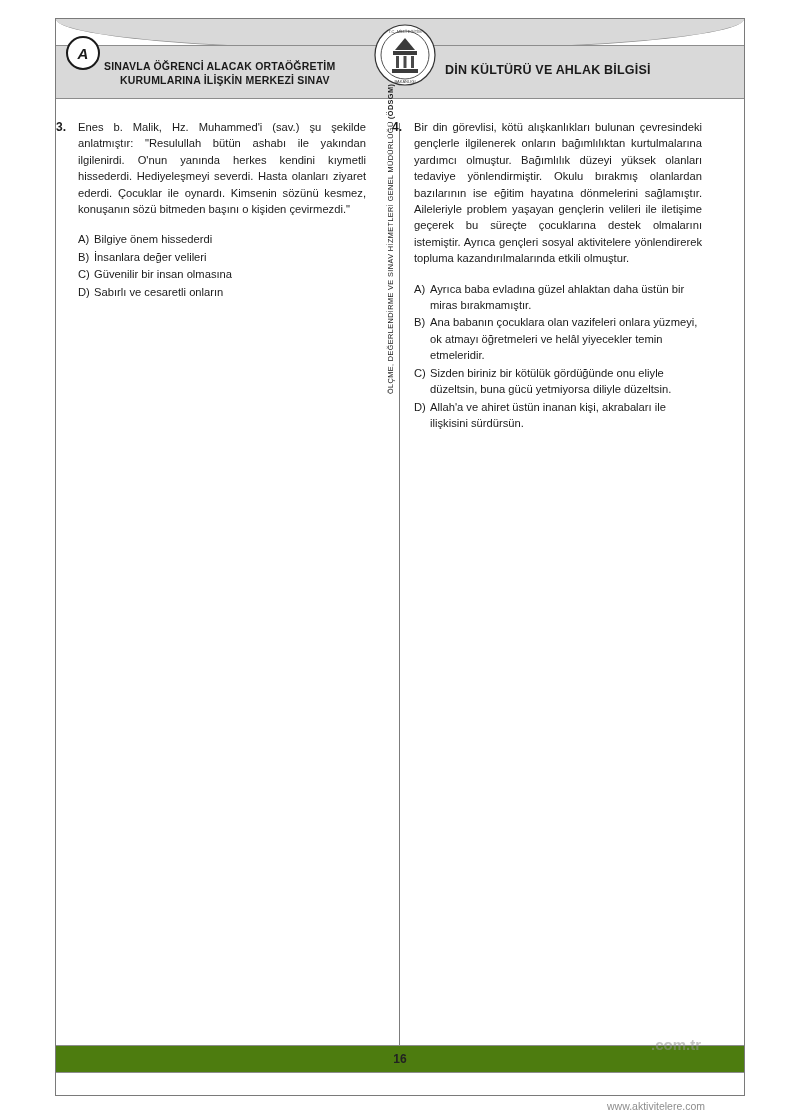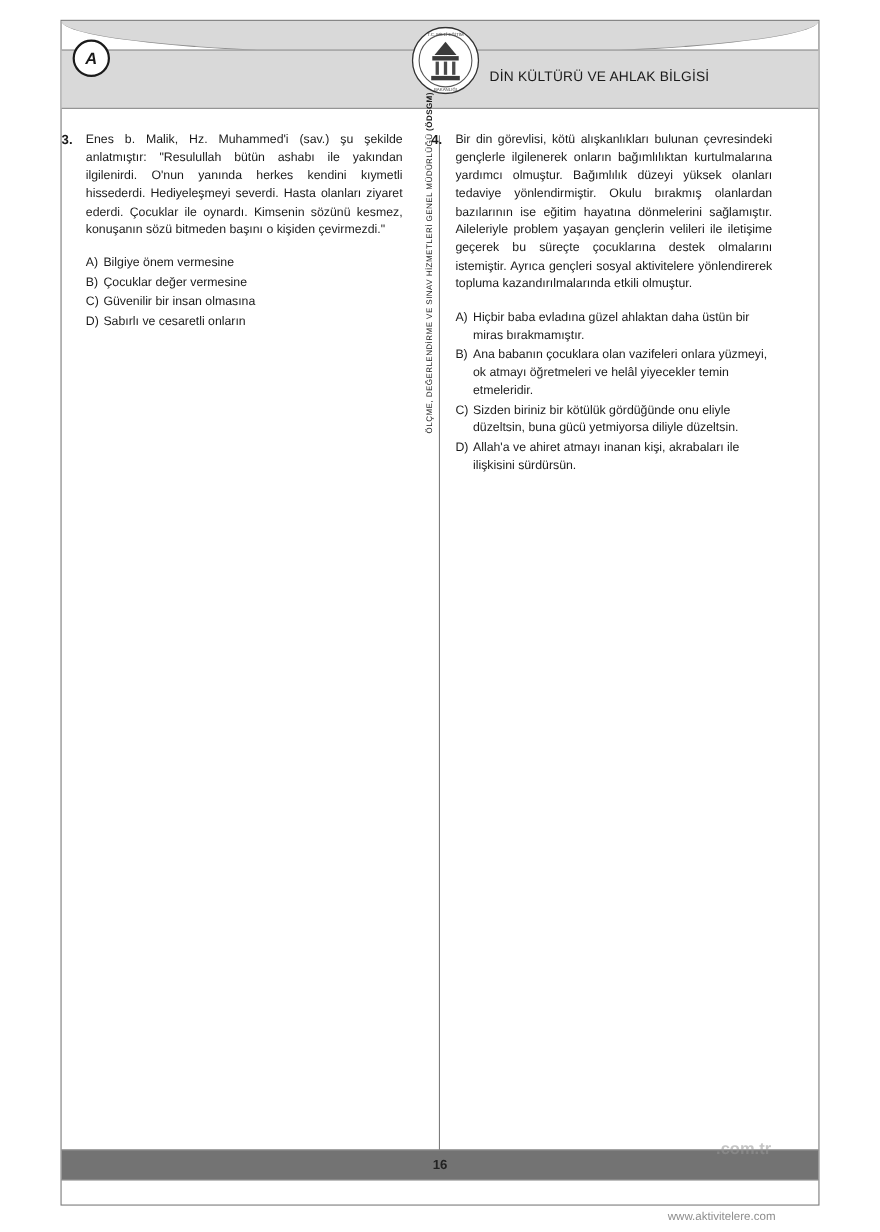--- a/index.html
+++ b/index.html
@@ -90,21 +90,21 @@
     top: 5px;
     width: 62px;
     height: 62px;
     z-index: 6;
   }
   .subject-title {
     position: absolute;
     left: 389px;
     top: 44px;
     font-size: 12.5px;
-    font-weight: normal;
+    font-weight: bold;
     letter-spacing: 0.2px;
   }
 
   
   .col {
     position: absolute;
     top: 100px;
     width: 288px;
     font-size: 11.2px;
     line-height: 16.4px;
@@ -166,21 +166,21 @@
   }
   .side-text b { font-weight: bold; }
 
   
   .footer-band {
     position: absolute;
     left: 0;
     bottom: 22px;
     width: 688px;
     height: 26px;
-    background: #737373;
+    background: #4d7c0f;
     border-top: 1px solid #8d8d8d;
     border-bottom: 1px solid #8d8d8d;
     display: flex;
     align-items: center;
     justify-content: center;
   }
   .page-number {
     font-size: 12px;
     font-weight: bold;
     color: #222;
@@ -233,20 +233,24 @@
 <body>
 
 <div class="page">
 
   <div class="header">
     <div class="header-curve"></div>
     <div class="header-band"></div>
 
     <div class="booklet-badge">A</div>
 
+    <div class="exam-title">
+      <div class="line1">SINAVLA ÖĞRENCİ ALACAK ORTAÖĞRETİM</div>
+      <div class="line2">KURUMLARINA İLİŞKİN MERKEZİ SINAV</div>
+    </div>
 
     <div class="logo">
       <svg viewBox="0 0 62 62" width="62" height="62">
         <circle cx="31" cy="31" r="30" fill="#ffffff" stroke="#333" stroke-width="1.2"></circle>
         <circle cx="31" cy="31" r="24" fill="#ffffff" stroke="#555" stroke-width="1"></circle>
         <path d="M31 14 L41 26 L21 26 Z" fill="#3b3b3b"></path>
         <rect x="19" y="27" width="24" height="4" fill="#3b3b3b"></rect>
         <rect x="22" y="32" width="3" height="12" fill="#4a4a4a"></rect>
         <rect x="29.5" y="32" width="3" height="12" fill="#4a4a4a"></rect>
         <rect x="37" y="32" width="3" height="12" fill="#4a4a4a"></rect>
@@ -265,58 +269,58 @@
     <b>(ÖDSGM)</b>
   </div>
 
   <div class="col col-left">
     <div class="question">
       <div class="qnum">3.</div>
       <p class="stem">Enes b. Malik, Hz. Muhammed'i (sav.) şu şekilde anlatmıştır: "Resulullah bütün ashabı ile yakından ilgilenirdi. O'nun yanında herkes kendini kıymetli hissederdi. Hediyeleşmeyi severdi. Hasta olanları ziyaret ederdi. Çocuklar ile oynardı. Kimsenin sözünü kesmez, konuşanın sözü bitmeden başını o kişiden çevirmezdi."</p>
       <div class="options">
         <div class="opt">
           <span class="opt-letter">A)</span>
-          <span class="opt-text">Bilgiye önem vermesine</span>
+          <span class="opt-text">Bilgiye önem hissederdi</span>
         </div>
         <div class="opt">
           <span class="opt-letter">B)</span>
-          <span class="opt-text">Çocuklar değer vermesine</span>
+          <span class="opt-text">İnsanlara değer velileri</span>
         </div>
         <div class="opt">
           <span class="opt-letter">C)</span>
           <span class="opt-text">Güvenilir bir insan olmasına</span>
         </div>
         <div class="opt">
           <span class="opt-letter">D)</span>
           <span class="opt-text">Sabırlı ve cesaretli onların</span>
         </div>
       </div>
     </div>
   </div>
 
   <div class="col col-right">
     <div class="question">
       <div class="qnum">4.</div>
       <p class="stem">Bir din görevlisi, kötü alışkanlıkları bulunan çevresindeki gençlerle ilgilenerek onların bağımlılıktan kurtulmalarına yardımcı olmuştur. Bağımlılık düzeyi yüksek olanları tedaviye yönlendirmiştir. Okulu bırakmış olanlardan bazılarının ise eğitim hayatına dönmelerini sağlamıştır. Aileleriyle problem yaşayan gençlerin velileri ile iletişime geçerek bu süreçte çocuklarına destek olmalarını istemiştir. Ayrıca gençleri sosyal aktivitelere yönlendirerek topluma kazandırılmalarında etkili olmuştur.</p>
       <div class="options">
         <div class="opt">
           <span class="opt-letter">A)</span>
-          <span class="opt-text">Hiçbir baba evladına güzel ahlaktan daha üstün bir miras bırakmamıştır.</span>
+          <span class="opt-text">Ayrıca baba evladına güzel ahlaktan daha üstün bir miras bırakmamıştır.</span>
         </div>
         <div class="opt">
           <span class="opt-letter">B)</span>
           <span class="opt-text">Ana babanın çocuklara olan vazifeleri onlara yüzmeyi, ok atmayı öğretmeleri ve helâl yiyecekler temin etmeleridir.</span>
         </div>
         <div class="opt">
           <span class="opt-letter">C)</span>
           <span class="opt-text">Sizden biriniz bir kötülük gördüğünde onu eliyle düzeltsin, buna gücü yetmiyorsa diliyle düzeltsin.</span>
         </div>
         <div class="opt">
           <span class="opt-letter">D)</span>
-          <span class="opt-text">Allah'a ve ahiret atmayı inanan kişi, akrabaları ile ilişkisini sürdürsün.</span>
+          <span class="opt-text">Allah'a ve ahiret üstün inanan kişi, akrabaları ile ilişkisini sürdürsün.</span>
         </div>
       </div>
     </div>
   </div>
 
   <div class="footer-band">
     <span class="page-number">16</span>
   </div>
 
 </div>

